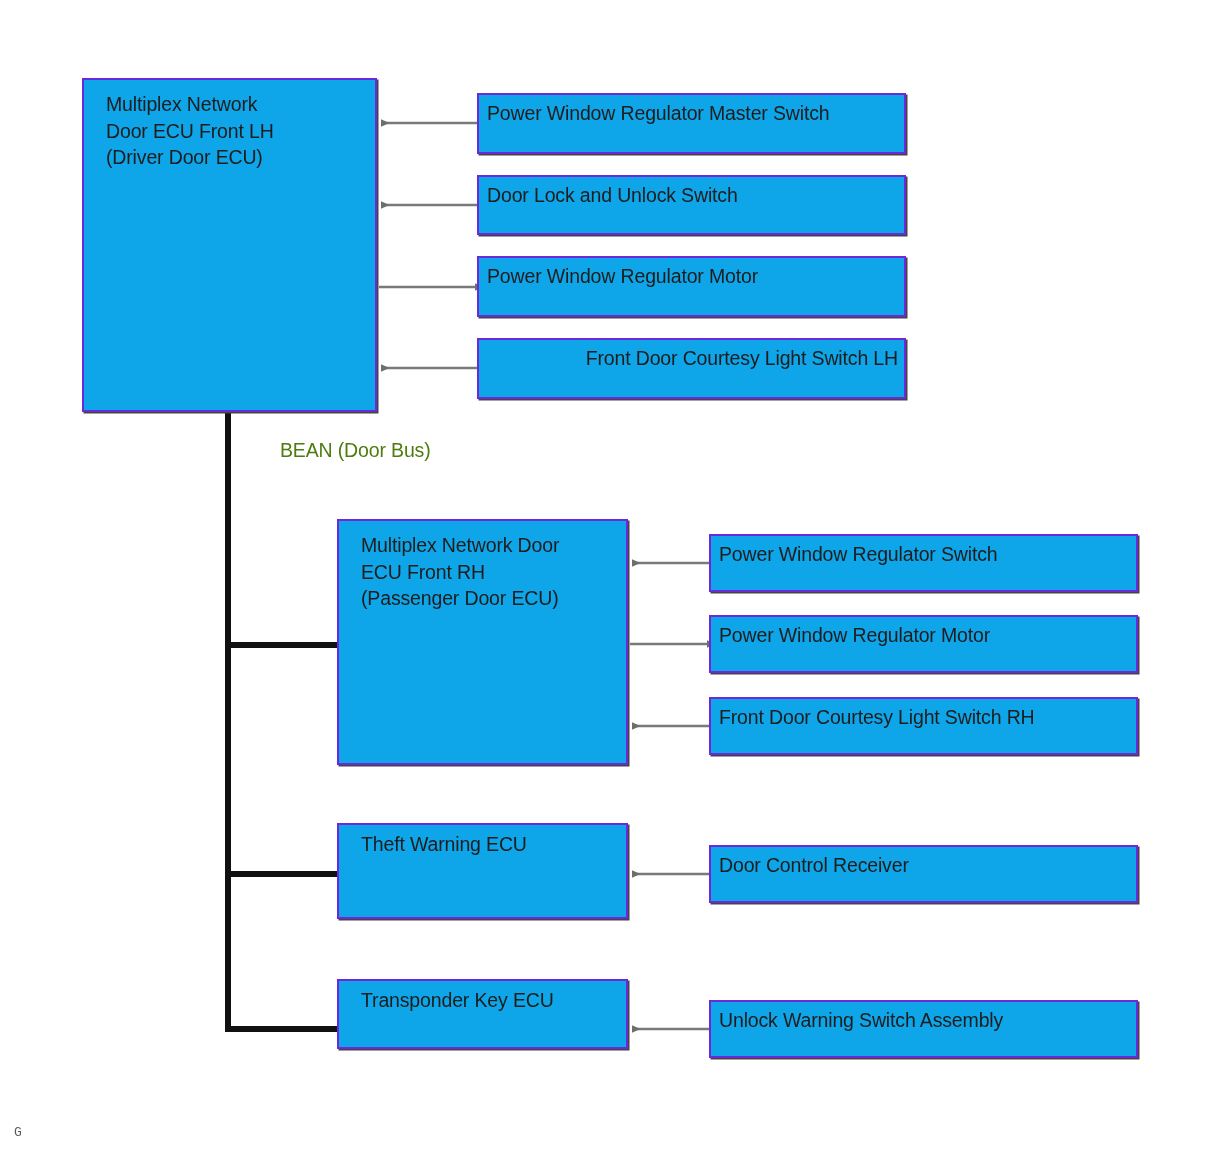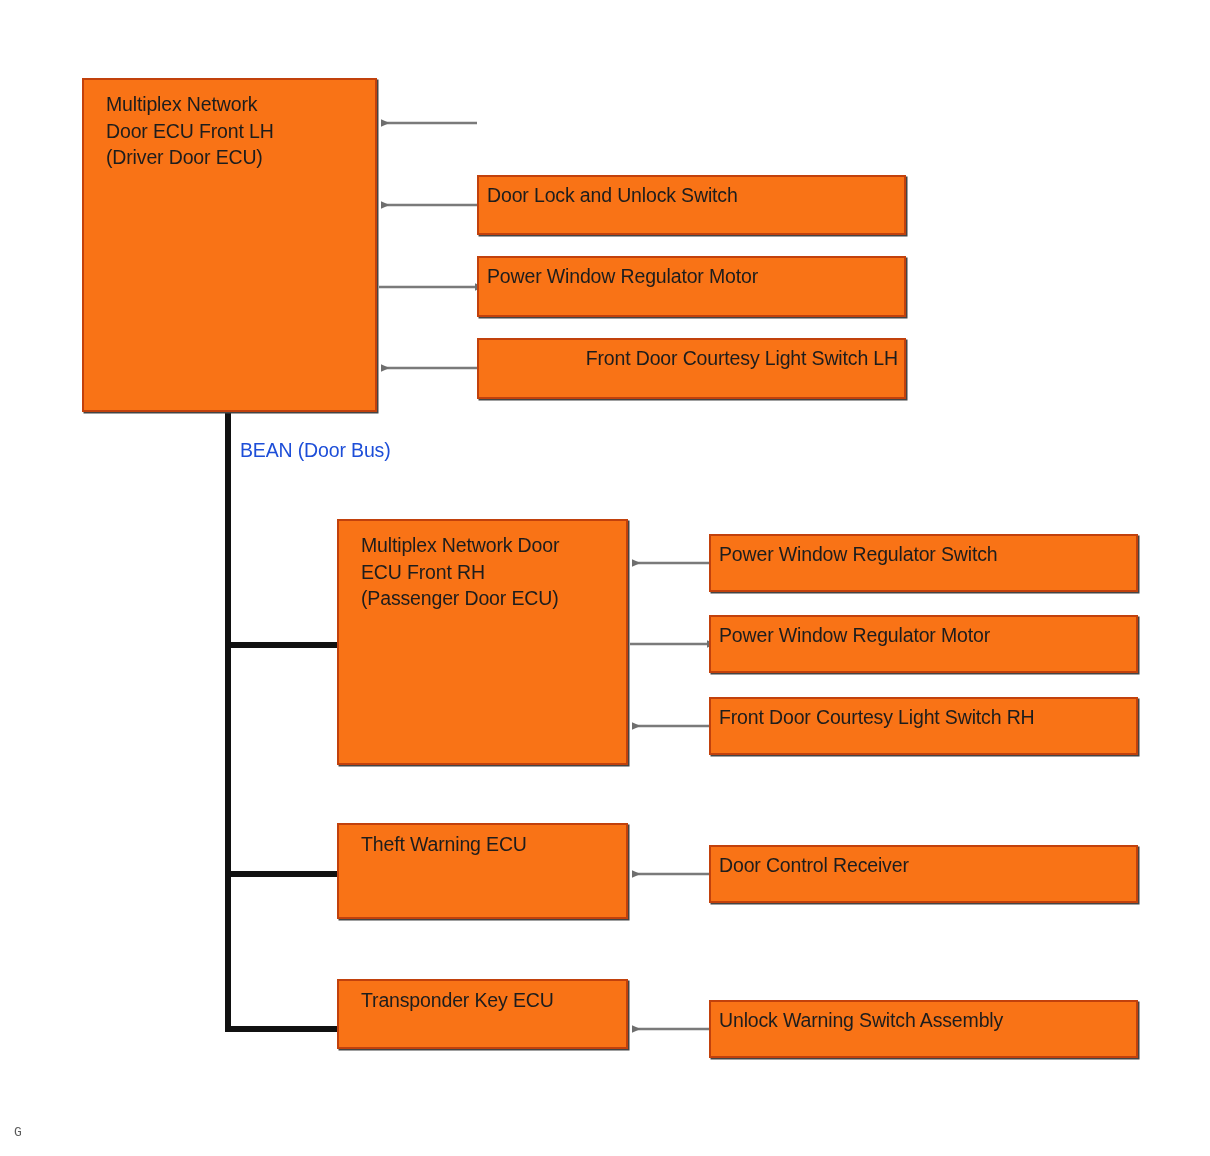--- a/index.html
+++ b/index.html
@@ -22,22 +22,22 @@
     position: absolute;
     left: 0;
     top: 0;
     width: 1210px;
     height: 1156px;
     pointer-events: none;
   }
   .node-box {
     position: absolute;
     box-sizing: border-box;
-    background: #f97316;
-    border: 2px solid #c2410c;
+    background: #0ea5e9;
+    border: 2px solid #6d28d9;
     box-shadow: 1.5px 1.5px 0 0 #444444;
   }
   .node-label {
     position: absolute;
     left: 8px;
     right: 6px;
     top: 5px;
     color: #1d1d1d;
     font-size: 19.5px;
     line-height: 26.5px;
@@ -47,25 +47,26 @@
   .node-label.inset {
     left: 22px;
     top: 11px;
   }
   .node-label.inset-sm {
     left: 22px;
     top: 6px;
   }
   .bus-caption {
     position: absolute;
-    color: #1d4ed8;
+    color: #4d7c0f;
     font-size: 19.5px;
     line-height: 24px;
     letter-spacing: -0.15px;
     white-space: nowrap;
+    margin-left: 40px;
   }
   .corner-mark {
     position: absolute;
     color: #5a5a5a;
     font-size: 13px;
     line-height: 13px;
     font-family: "Liberation Mono", monospace;
   }
 </style>
 </head>
@@ -122,20 +123,23 @@
   </div>
 
   <div class="node-box" style="left:337px; top:823px; width:291px; height:96px;">
     <div class="node-label inset-sm">Theft Warning ECU</div>
   </div>
 
   <div class="node-box" style="left:337px; top:979px; width:291px; height:70px;">
     <div class="node-label inset-sm">Transponder Key ECU</div>
   </div>
 
+  <div class="node-box" style="left:477px; top:93px; width:429px; height:61px;">
+    <div class="node-label">Power Window Regulator Master Switch</div>
+  </div>
 
   <div class="node-box" style="left:477px; top:175px; width:429px; height:60px;">
     <div class="node-label">Door Lock and Unlock Switch</div>
   </div>
 
   <div class="node-box" style="left:477px; top:256px; width:429px; height:61px;">
     <div class="node-label">Power Window Regulator Motor</div>
   </div>
 
   <div class="node-box" style="left:477px; top:338px; width:429px; height:61px;text-align:right;">

